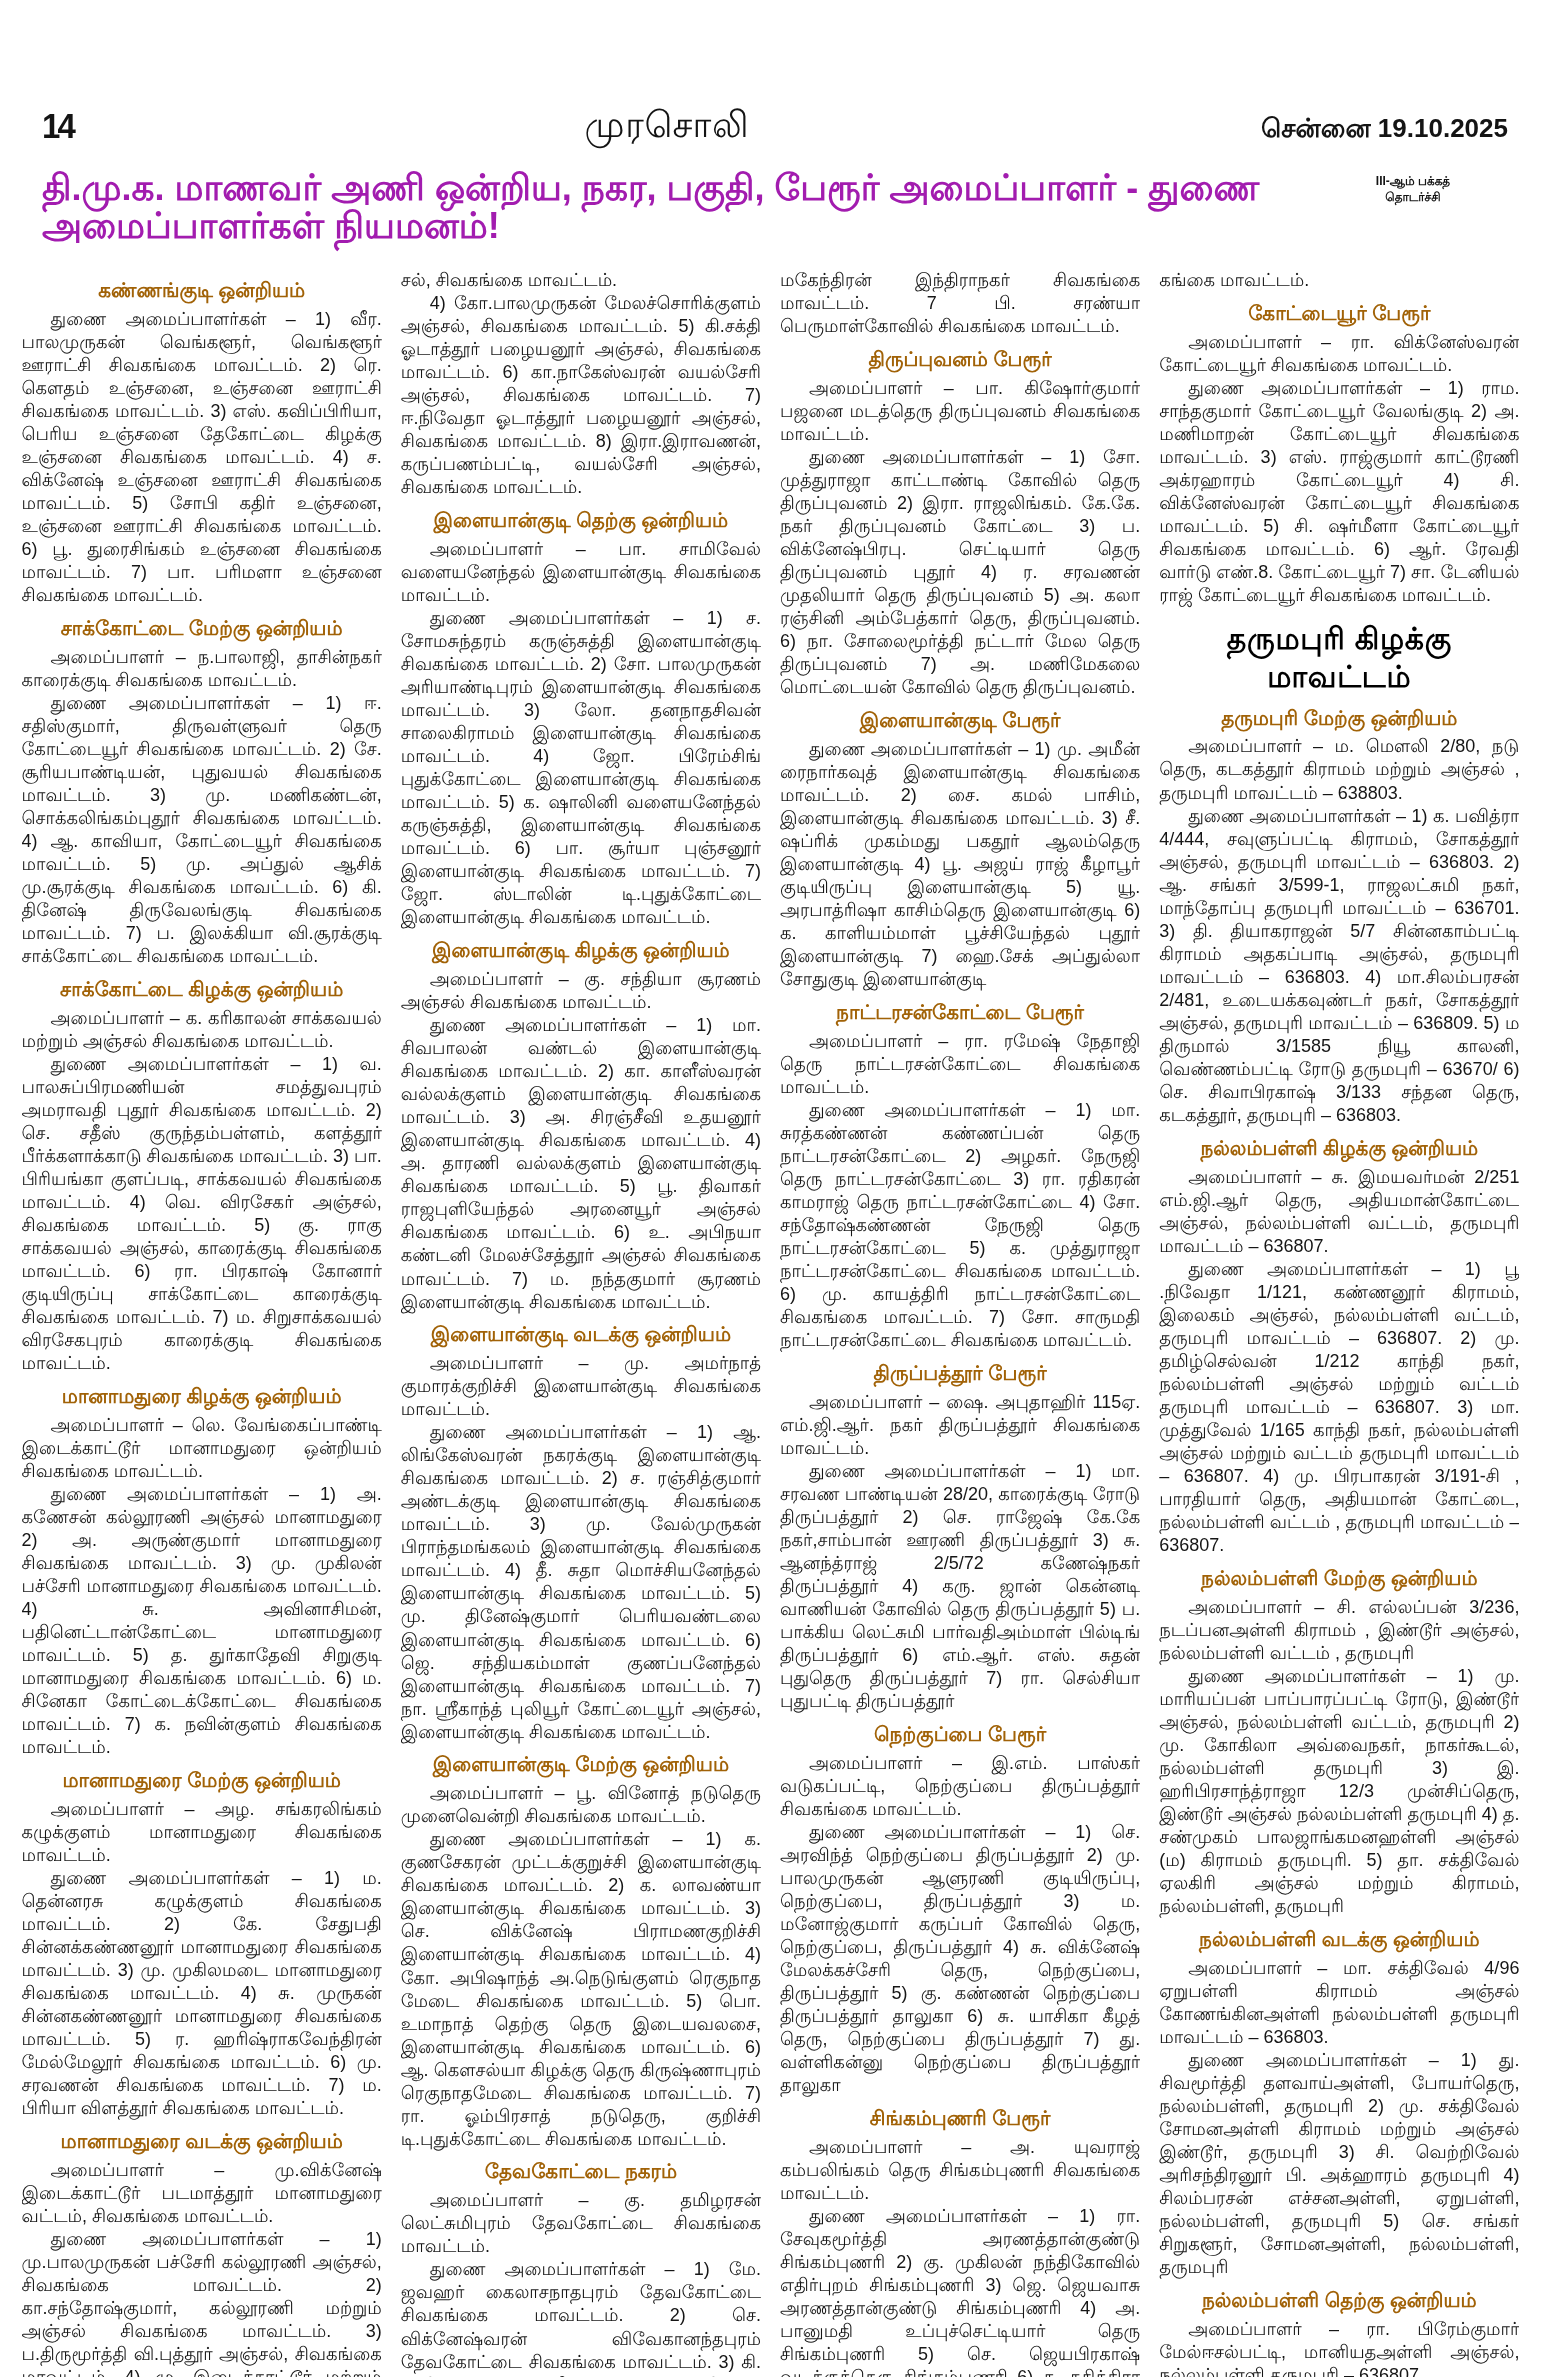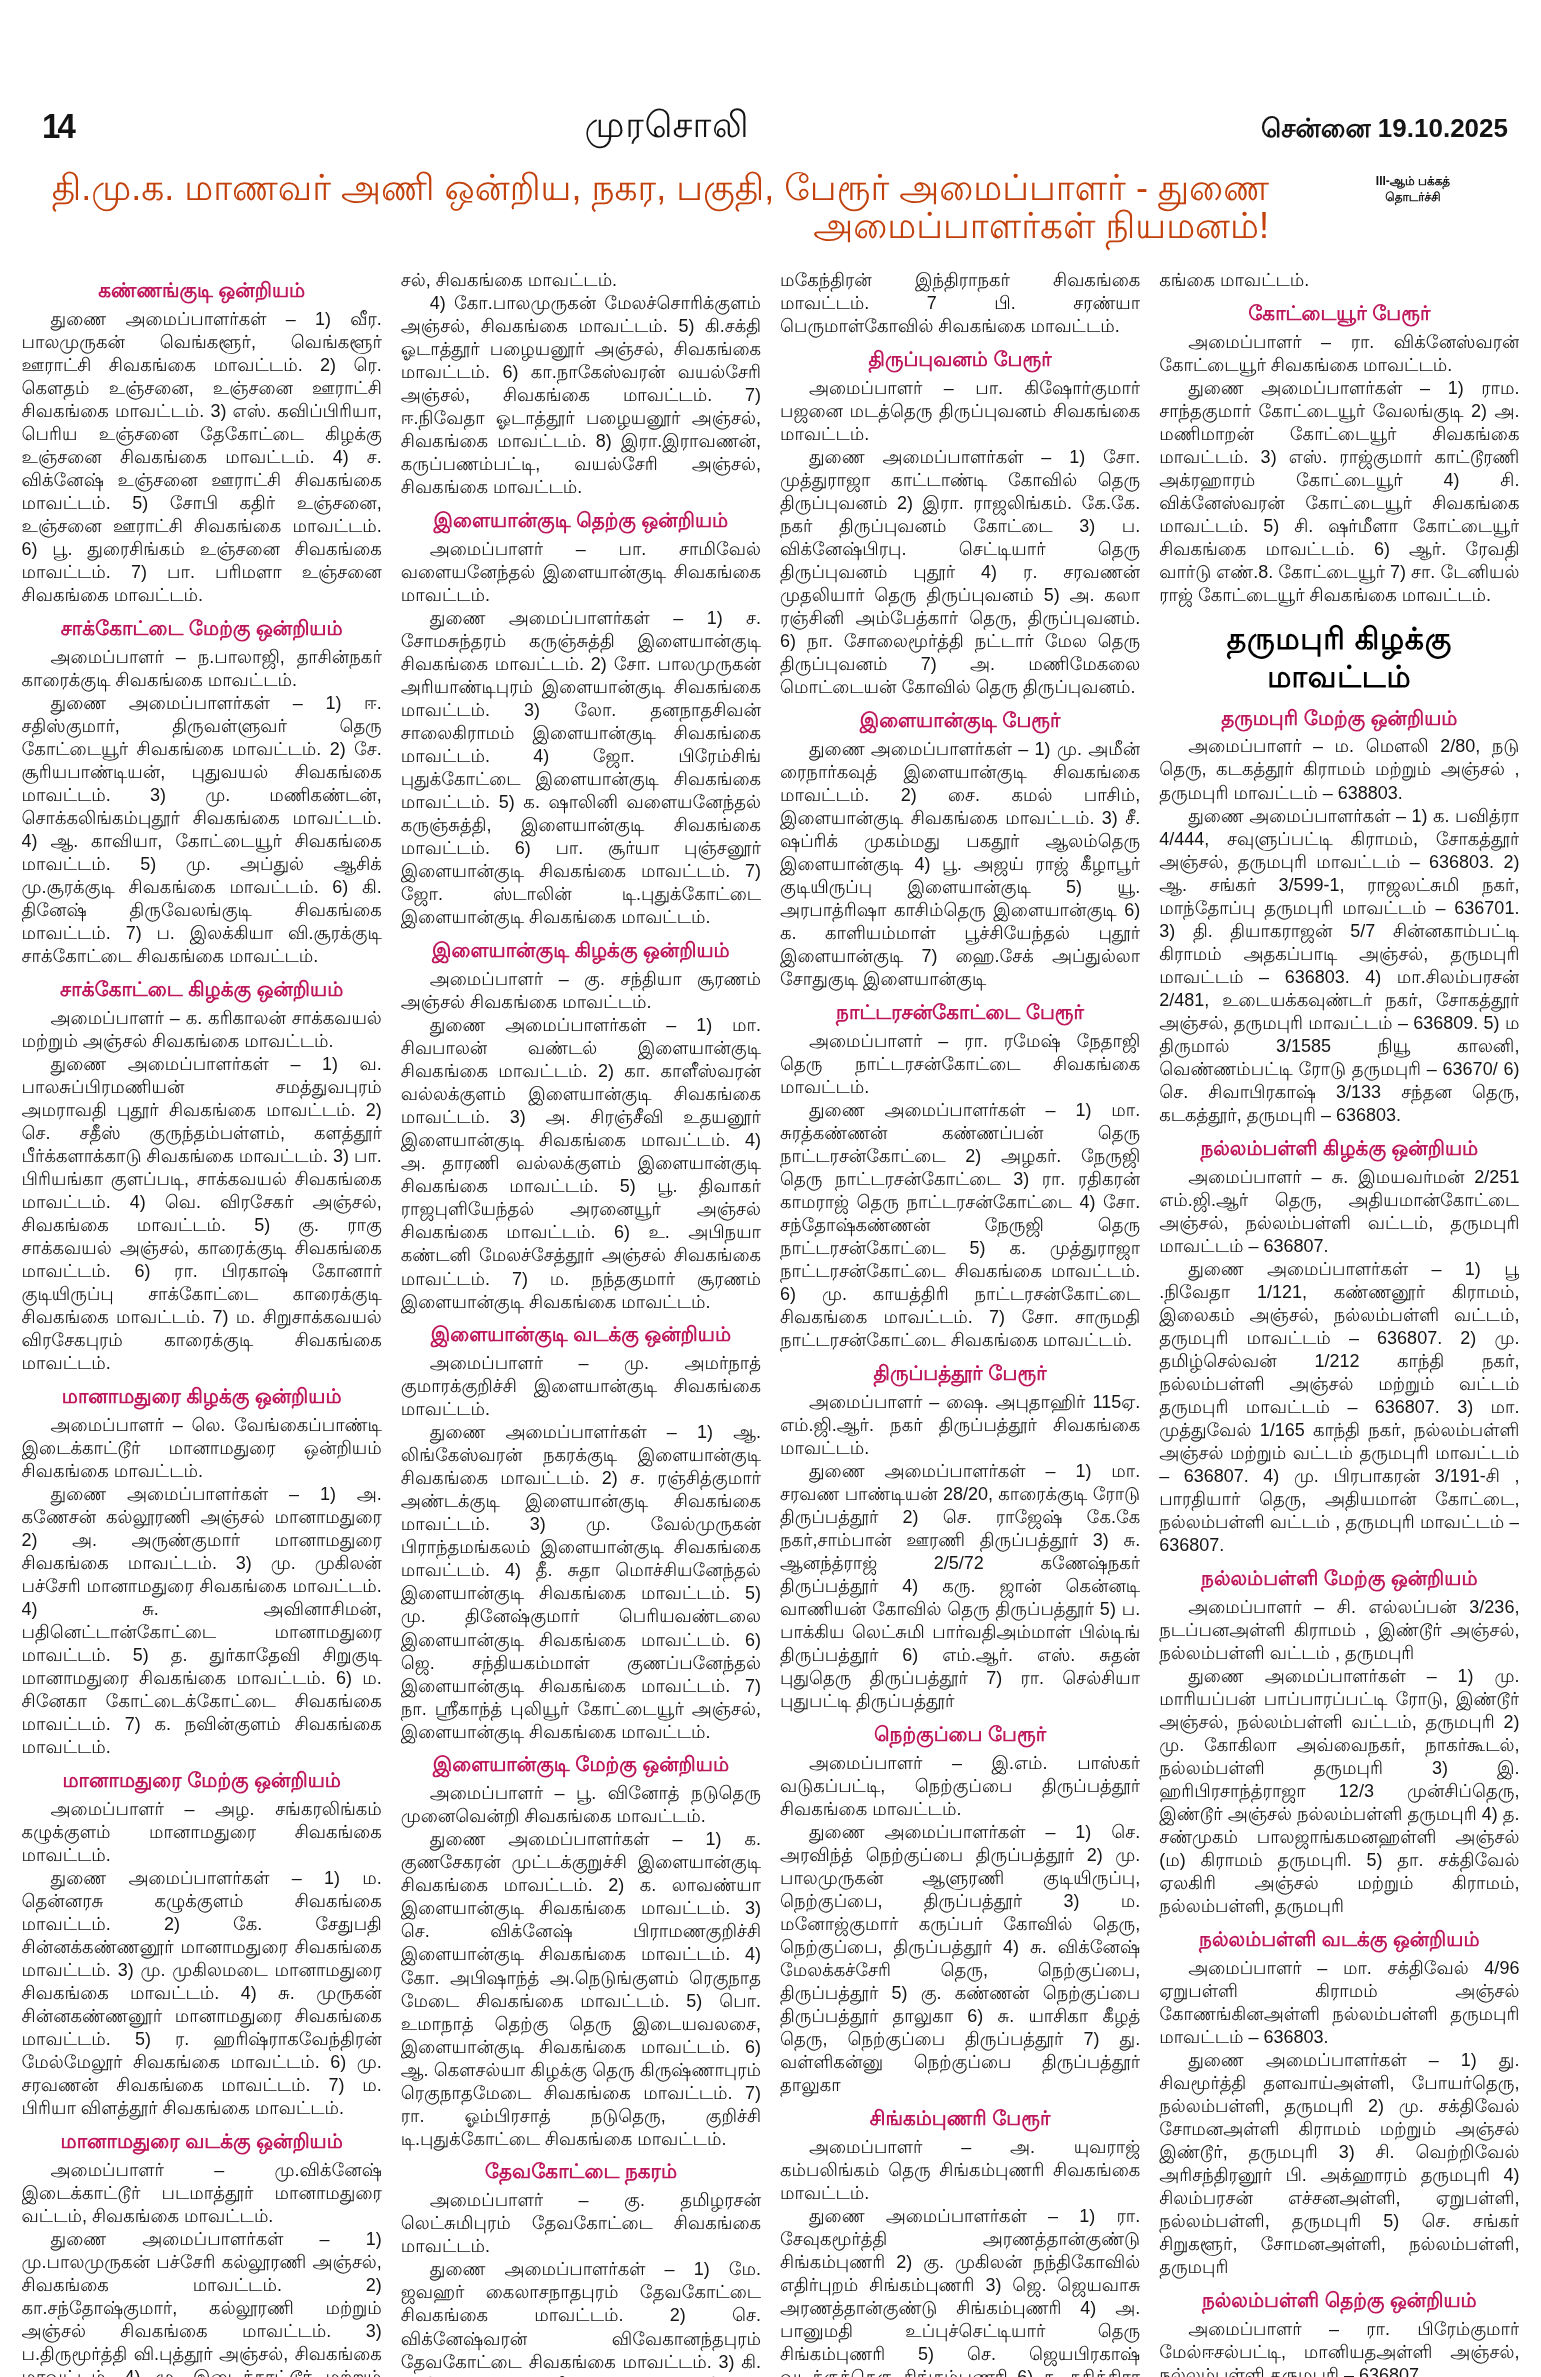--- a/index.html
+++ b/index.html
@@ -15,42 +15,42 @@
   .top-bar{
     display:flex;justify-content:space-between;align-items:baseline;
     padding:62px 33px 0 42px;
   }
   .page-number{font-weight:bold;font-size:33px;letter-spacing:-2.9px;transform:scaleY(1.05);}
   .masthead{font-weight:normal;font-size:36px;letter-spacing:0.7px;}
   .edition{font-weight:bold;font-size:26px;}
   
   .headline-row{position:relative;margin-top:19px;padding:0 42px;}
   .headline{
-    width:1227px;text-align:right;font-weight:normal;font-size:36px;
-    line-height:1.05;letter-spacing:0px;color:#c2410c;
+    width:1227px;text-align:left;font-weight:bold;font-size:36px;
+    line-height:1.05;letter-spacing:0px;color:#a21caf;
   }
   .continuation-note{
     position:absolute;right:38px;top:4.3px;width:180px;
     text-align:center;font-weight:bold;font-size:12px;line-height:1.35;
   }
   
   .columns{
     display:flex;gap:19px;
     padding:0 21.6px;margin-top:24.5px;
     height:2157px;overflow:hidden;
   }
   .column{
     flex:1 1 0;overflow:hidden;
     text-align:justify;
     font-size:18px;line-height:1.28;
     color:#161616;
   }
   .section-heading{
     font-weight:bold;text-align:center;font-size:20px;
-    margin:8.7px 0 4.3px 0;color:#be185d;
+    margin:8.7px 0 4.3px 0;color:#a16207;
   }
   .district-heading{
     font-weight:bold;text-align:center;font-size:30px;
     margin:13px 0 7.2px 0;color:#000;letter-spacing:0.7px;
   }
   .para{margin:0;text-indent:29px;}
   .para.no-indent{text-indent:0;}
 </style>
 </head>
 <body>

